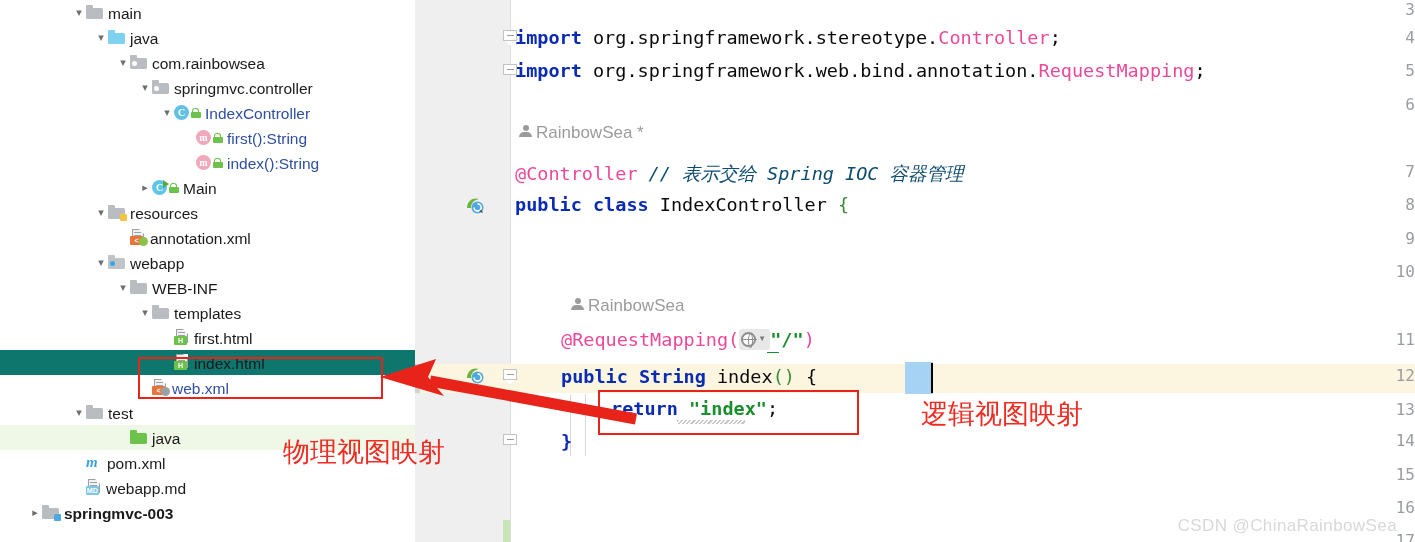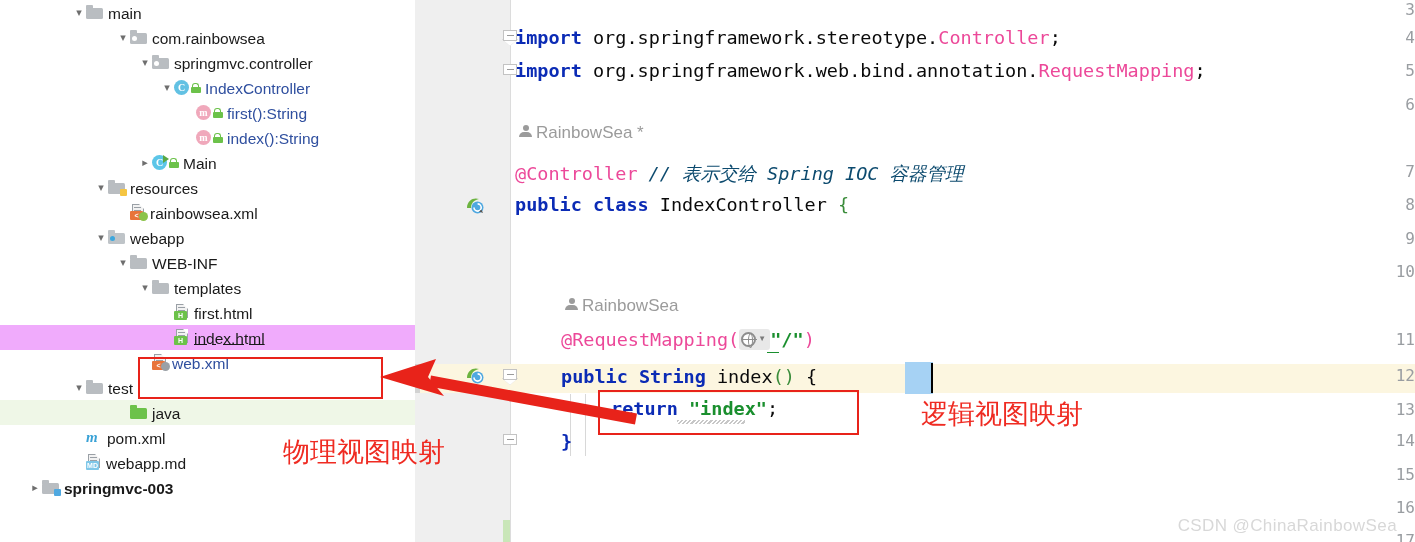--- a/index.html
+++ b/index.html
@@ -14,21 +14,21 @@
 
   
   #tree{
     position:absolute;left:0;top:0;width:415px;height:542px;
     background:#ffffff;overflow:hidden;
   }
   .trow{
     position:relative;height:25px;line-height:25px;white-space:nowrap;
     font-size:15.5px;color:#1a1a1a;
   }
-  .trow.sel{background:#f0abfc;text-decoration:underline;}
+  .trow.sel{background:#0f766e;}
   .trow.green{background:#eff7e7;}
   .chev{
     display:inline-block;width:14px;text-align:center;
     color:#6e6e6e;font-size:11px;vertical-align:middle;
     position:relative;top:-1px;
   }
   .chev.empty{color:transparent;}
   .lbl{vertical-align:middle;}
   .lbl.blue{color:#2f4f9f;}
   .lbl.bold{font-weight:bold;}
@@ -125,28 +125,29 @@
   .watermark{position:absolute;right:18px;bottom:6px;color:#d8d8d8;font-size:17px;letter-spacing:.4px;}
   .greenmark{position:absolute;background:#c9e6b8;}
 </style>
 </head>
 <body>
 
 <div id="root">
 
   <div id="tree">
       <div class="trow"><span style="display:inline-block;width:72px"></span><span class="chev">▾</span><span class="folder"><i></i></span><span class="lbl">main</span></div>
+      <div class="trow"><span style="display:inline-block;width:94px"></span><span class="chev">▾</span><span class="folder blue"><i></i></span><span class="lbl">java</span></div>
       <div class="trow"><span style="display:inline-block;width:116px"></span><span class="chev">▾</span><span class="pkg"><i></i></span><span class="lbl">com.rainbowsea</span></div>
       <div class="trow"><span style="display:inline-block;width:138px"></span><span class="chev">▾</span><span class="pkg"><i></i></span><span class="lbl">springmvc.controller</span></div>
       <div class="trow"><span style="display:inline-block;width:160px"></span><span class="chev">▾</span><span class="circ c">C</span><span class="lock"><i></i></span><span class="lbl blue">IndexController</span></div>
       <div class="trow"><span style="display:inline-block;width:182px"></span><span class="chev empty">▾</span><span class="circ m">m</span><span class="lock"><i></i></span><span class="lbl blue">first():String</span></div>
       <div class="trow"><span style="display:inline-block;width:182px"></span><span class="chev empty">▾</span><span class="circ m">m</span><span class="lock"><i></i></span><span class="lbl blue">index():String</span></div>
       <div class="trow"><span style="display:inline-block;width:138px"></span><span class="chev">▸</span><span class="circ crun">C<span class="runtri"></span></span><span class="lock"><i></i></span><span class="lbl">Main</span></div>
       <div class="trow"><span style="display:inline-block;width:94px"></span><span class="chev">▾</span><span class="folder res"><i></i><span class="badge"></span></span><span class="lbl">resources</span></div>
-      <div class="trow"><span style="display:inline-block;width:116px"></span><span class="chev empty">▾</span><span class="fileic"><span class="sheet"></span><span class="tag x">&lt;</span><span class="leaf-round g2"></span></span><span class="lbl">rainbowsea.xml</span></div>
+      <div class="trow"><span style="display:inline-block;width:116px"></span><span class="chev empty">▾</span><span class="fileic"><span class="sheet"></span><span class="tag x">&lt;</span><span class="leaf-round g2"></span></span><span class="lbl">annotation.xml</span></div>
       <div class="trow"><span style="display:inline-block;width:94px"></span><span class="chev">▾</span><span class="pkg web"><i></i></span><span class="lbl">webapp</span></div>
       <div class="trow"><span style="display:inline-block;width:116px"></span><span class="chev">▾</span><span class="folder"><i></i></span><span class="lbl">WEB-INF</span></div>
       <div class="trow"><span style="display:inline-block;width:138px"></span><span class="chev">▾</span><span class="folder"><i></i></span><span class="lbl">templates</span></div>
       <div class="trow"><span style="display:inline-block;width:160px"></span><span class="chev empty">▾</span><span class="fileic"><span class="sheet"></span><span class="tag h">H</span></span><span class="lbl">first.html</span></div>
       <div class="trow sel"><span style="display:inline-block;width:160px"></span><span class="chev empty">▾</span><span class="fileic"><span class="sheet"></span><span class="tag h">H</span></span><span class="lbl">index.html</span></div>
       <div class="trow"><span style="display:inline-block;width:138px"></span><span class="chev empty">▾</span><span class="fileic"><span class="sheet"></span><span class="tag x">&lt;</span><span class="glb"></span></span><span class="lbl blue">web.xml</span></div>
       <div class="trow"><span style="display:inline-block;width:72px"></span><span class="chev">▾</span><span class="folder"><i></i></span><span class="lbl">test</span></div>
       <div class="trow green"><span style="display:inline-block;width:116px"></span><span class="chev empty">▾</span><span class="folder green"><i></i></span><span class="lbl">java</span></div>
       <div class="trow"><span style="display:inline-block;width:72px"></span><span class="chev empty">▾</span><span class="mic">m</span><span class="lbl">pom.xml</span></div>
       <div class="trow"><span style="display:inline-block;width:72px"></span><span class="chev empty">▾</span><span class="fileic"><span class="sheet"></span><span class="tag md">MD</span></span><span class="lbl">webapp.md</span></div>
@@ -214,21 +215,21 @@
     <div class="code" style="left:100px;top:27px;"><span class="kw">import </span><span class="plain">org.springframework.stereotype.</span><span class="ann">Controller</span><span class="plain">;</span></div>
 
     <div class="code" style="left:100px;top:60px;"><span class="kw">import </span><span class="plain">org.springframework.web.bind.annotation.</span><span class="ann">RequestMapping</span><span class="plain">;</span></div>
 
     <div class="author" style="left:104px;top:123px;"><span class="person"><i></i></span><span>RainbowSea *</span></div>
 
     <div class="code" style="left:100px;top:161px;"><span class="ann">@Controller</span><span class="cmt" style="margin-left:11px;">// 表示交给 Spring IOC 容器管理</span></div>
 
     <div class="code" style="left:100px;top:194px;"><span class="kw">public class </span><span class="plain">IndexController </span><span class="brc">{</span></div>
 
-    <div class="author" style="left:150px;top:296px;"><span class="person"><i></i></span><span>RainbowSea</span></div>
+    <div class="author" style="left:156px;top:296px;"><span class="person"><i></i></span><span>RainbowSea</span></div>
 
     <div class="code" style="left:146px;top:329px;"><span class="ann">@RequestMapping(</span><span class="globe-chip"><span class="globe"></span><span class="chevdown">▾</span></span><span class="str">"/"</span><span class="ann">)</span></div>
     <div class="underline-str" style="left:352px;top:352px;width:12px;"></div>
 
     <div class="selbox" style="left:490px;top:362px;width:28px;height:32px;"></div>
     <div class="code" style="left:146px;top:366px;"><span class="kw">public String </span><span class="plain">index</span><span class="brc">()</span><span class="plain"> {</span></div>
     <div class="caret" style="left:516px;top:363px;height:30px;"></div>
 
     <div class="indentguide" style="left:155px;top:394px;height:62px;"></div>
     <div class="indentguide" style="left:170px;top:394px;height:62px;"></div>

